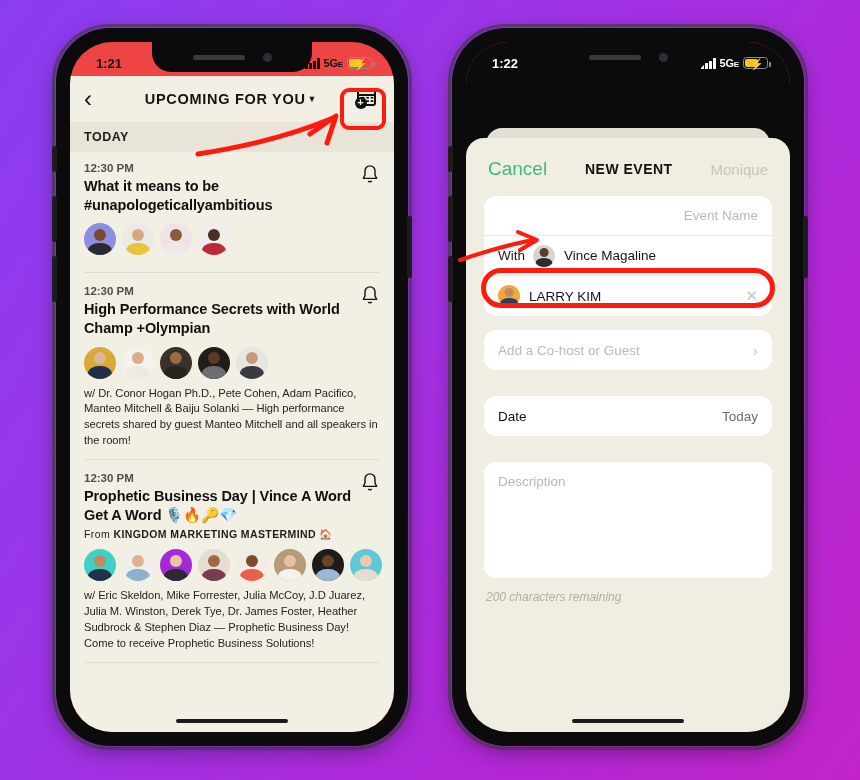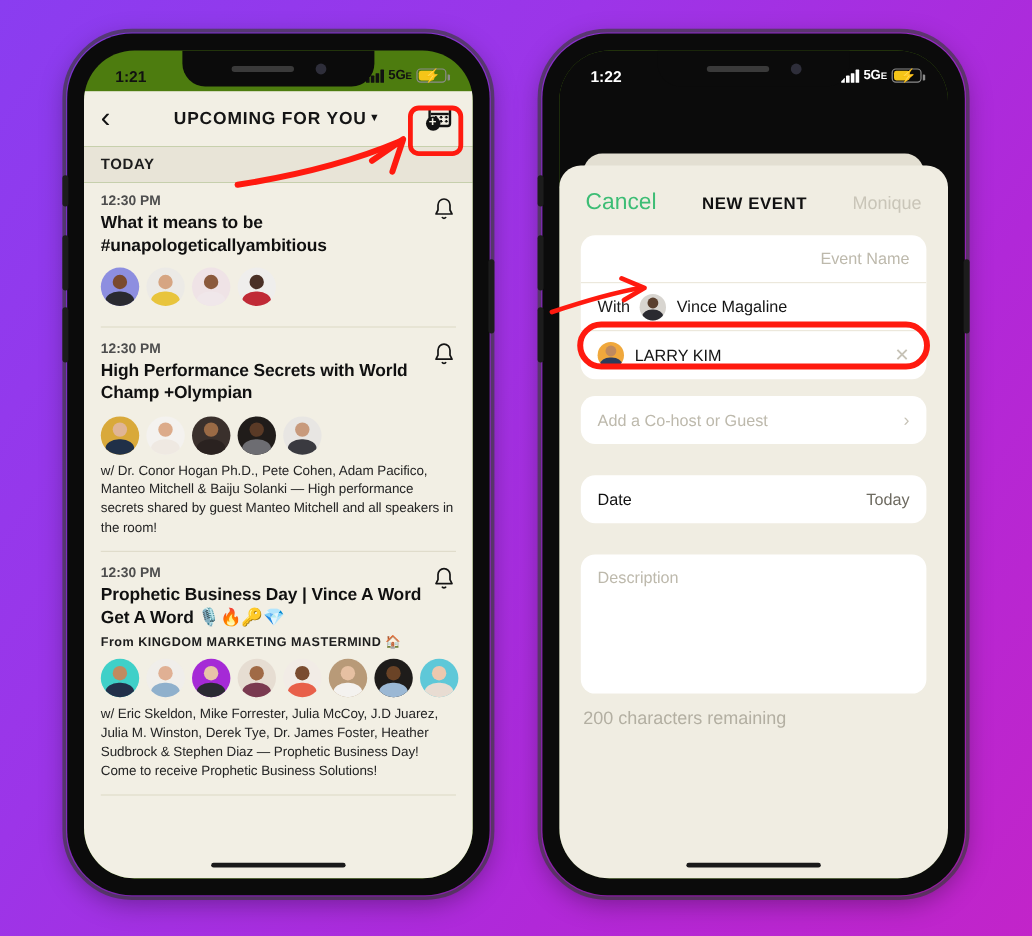--- a/index.html
+++ b/index.html
@@ -27,21 +27,21 @@
     position:absolute; inset:-4px;
     border-radius:58px;
     border:3px solid rgba(60,60,60,.65);
     pointer-events:none;
   }
 
   .screen {
     position: absolute;
     left: 14px; top: 14px; right: 14px; bottom: 14px;
     border-radius: 42px;
-    background: #4d7c0f;
+    background: #ef4444;
     overflow: hidden;
   }
 
   
   .sidebtn { position: absolute; background: #1c1c1c; border-radius: 3px; }
   .left  .sb-mute   { left: -4px; top: 118px; width: 5px; height: 26px; }
   .left  .sb-volup  { left: -4px; top: 168px; width: 5px; height: 46px; }
   .left  .sb-voldn  { left: -4px; top: 228px; width: 5px; height: 46px; }
   .right .sb-power  { right: -4px; top: 188px; width: 5px; height: 62px; }
   .left  .sb-power  { right: -4px; top: 188px; width: 5px; height: 62px; }
@@ -129,21 +129,21 @@
   .event { padding: 12px 0 10px; border-bottom: 1px solid #e0dccb; position: relative; }
   .event:first-child { padding-top: 10px; }
   .ev-time { font-size: 11.5px; color: #4e4e4e; font-weight: 600; margin-bottom: 3px; }
   .ev-title {
     font-size: 14.5px; font-weight: 700; color: #101010; line-height: 1.32;
     letter-spacing: -.1px; padding-right: 28px;
   }
   .ev-from {
     font-size: 10.5px; font-weight: 700; letter-spacing: .4px; color: #1d1d1d; margin-top: 3px;
   }
-  .ev-from .lead { font-weight: 700; }
+  .ev-from .lead { font-weight: 400; }
   .bell {
     position: absolute; right: 0; top: 12px; width: 20px; height: 22px;
   }
   .bell svg { width: 100%; height: 100%; }
   .avatars { display: flex; gap: 6px; margin: 8px 0 7px; }
   .av { width: 32px; height: 32px; border-radius: 50%; flex: 0 0 auto;
         background-size: cover; position: relative; overflow: hidden; }
   .av .head { position:absolute; left:50%; top:18%; transform:translateX(-50%);
               width:38%; height:38%; border-radius:50%; }
   .av .body { position:absolute; left:50%; bottom:-14%; transform:translateX(-50%);
@@ -185,21 +185,21 @@
               position: relative; flex: 0 0 auto; }
   .row .nm { flex: 1; color: #141414; }
   .row .x  { color: #c6c2b6; font-size: 15px; }
   .row .chev { color: #c6c2b6; font-size: 15px; }
   .row.tall { min-height: 40px; justify-content: flex-end; }
 
   .desc-box {
     margin: 0 18px 4px; background: #fff; border-radius: 12px;
     height: 116px; padding: 12px 14px; font-size: 13.5px; color: #bdb9ac;
   }
-  .char-count { margin: 12px 20px; font-size: 15px; color: #b3afa2; }
+  .char-count { margin: 12px 20px; font-size: 12px; color: #b3afa2; font-style: italic; }
 
   
   .home-ind {
     position: absolute; bottom: 9px; left: 50%; transform: translateX(-50%);
     width: 112px; height: 4px; background: #1a1a1a; border-radius: 3px; z-index: 50;
   }
 
   
   .ann { position: absolute; z-index: 99; pointer-events: none; }
   .ann-box1 {

